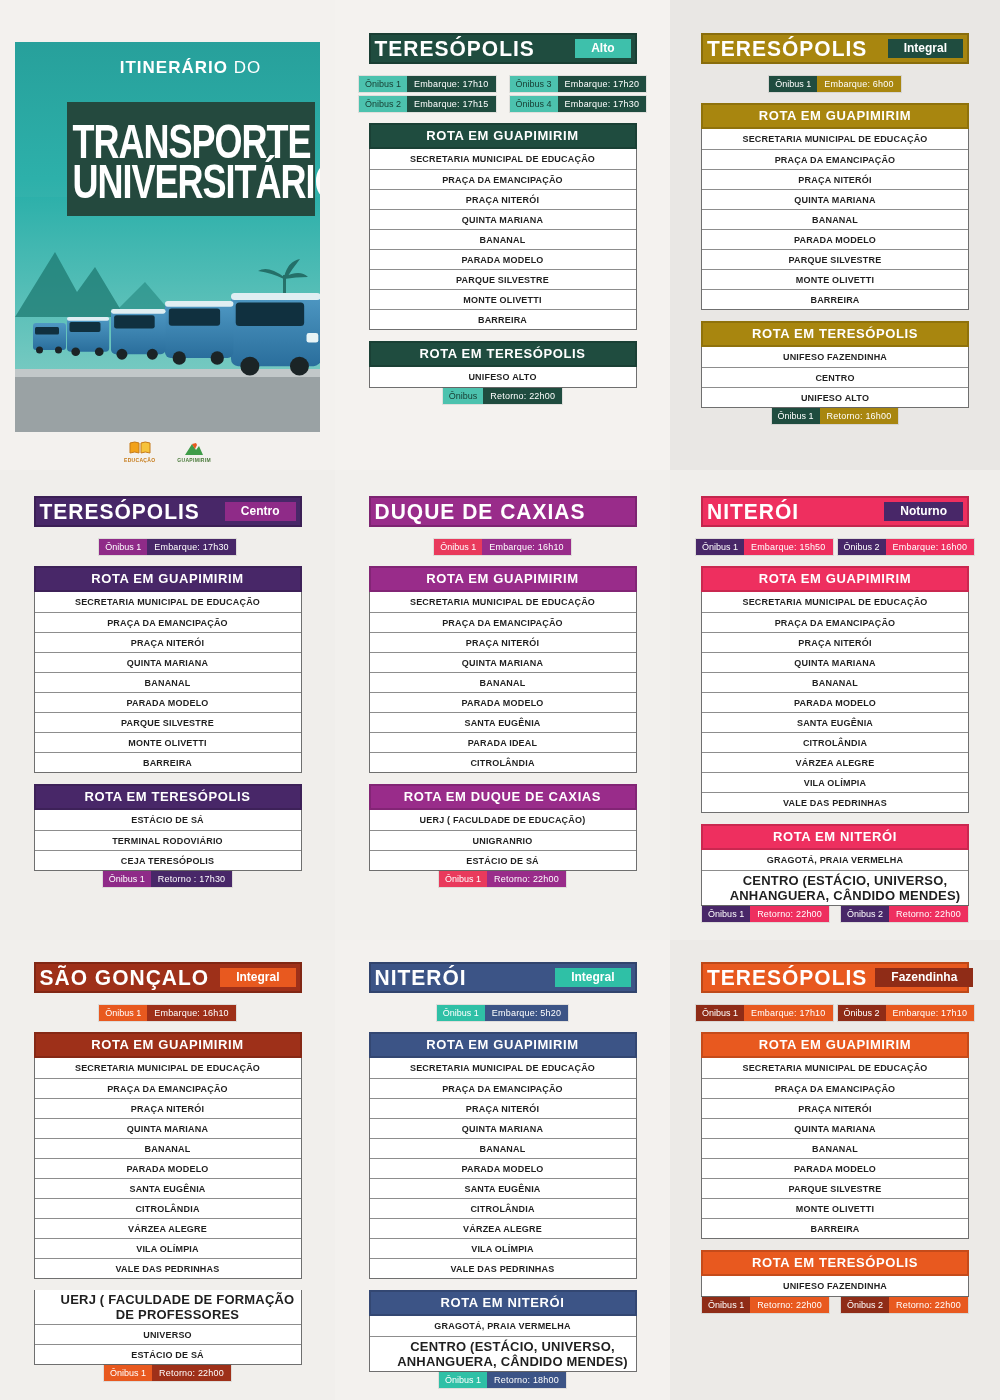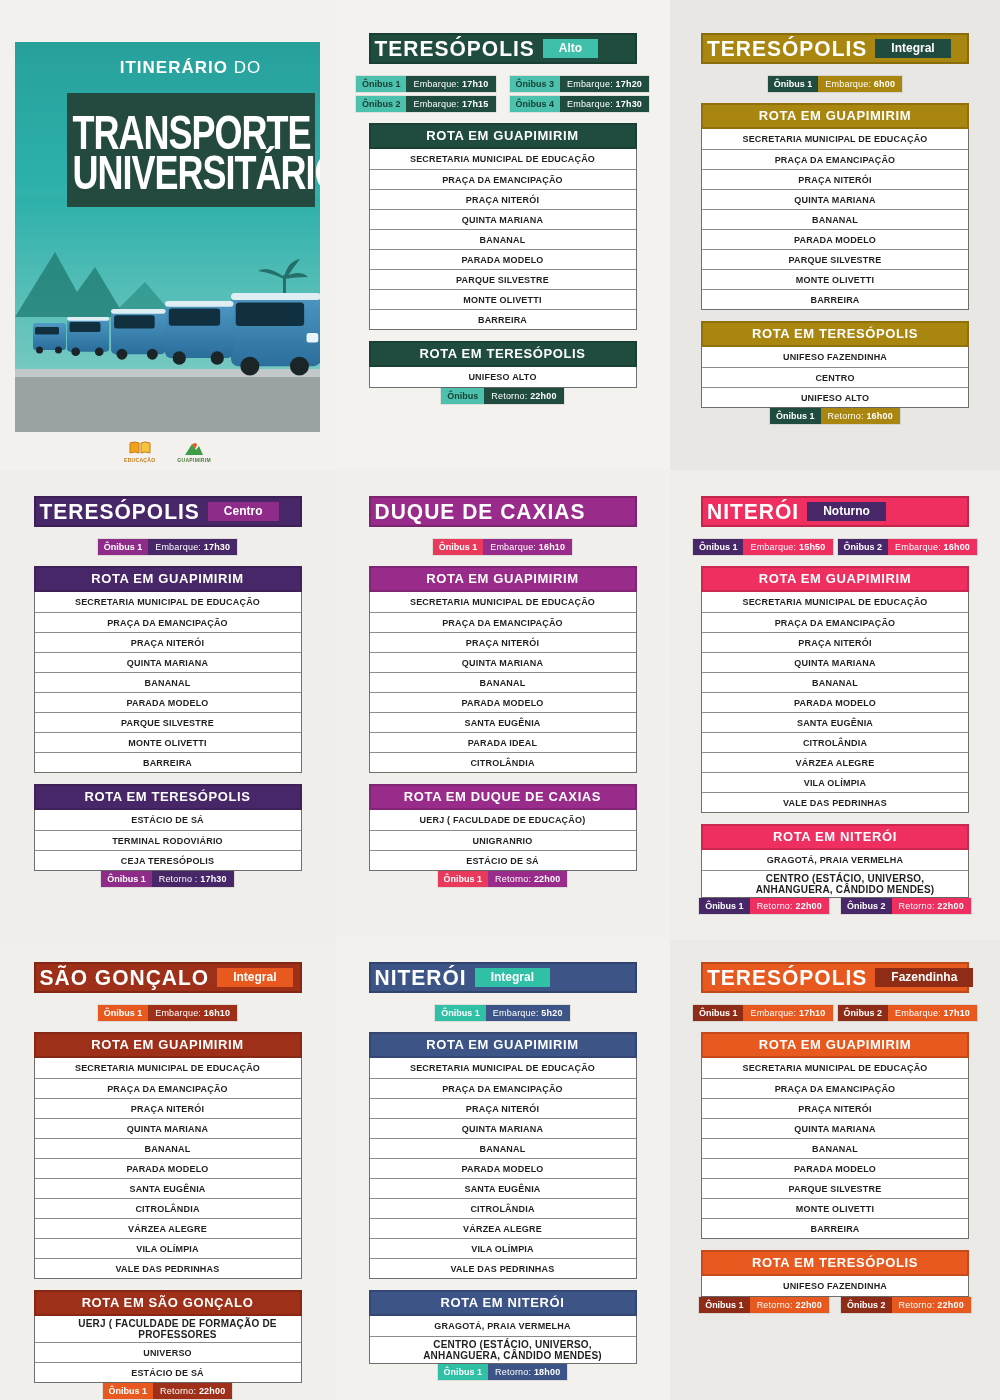--- a/index.html
+++ b/index.html
@@ -19,58 +19,58 @@
   .cell:nth-child(8){ background:#f3f1ee; padding-top:22px; }
   .cell:nth-child(9){ background:#eceae7; padding-top:22px; }
 
   
   .cover-panel { width:305px; height:390px; margin-top:42px; margin-left:0;
     background:linear-gradient(180deg,#27a09b 0%, #2db0aa 35%, #56bdb4 70%, #79c8bf 100%);
     position:relative; overflow:hidden;padding-left:46px; }
   .cover-kicker { text-align:center; margin-top:16px; color:#fff;
     font-size:17px; letter-spacing:1px; font-weight:400; }
   .cover-kicker b { font-weight:800; }
-  .cover-titlebox { width:248px; margin:15px auto 0; background:#24493e;
+  .cover-titlebox { width:248px; margin:24px auto 0; background:#24493e;
     padding:14px 6px 20px; position:relative; z-index:3; }
   .cover-title { color:#fff; text-align:center; font-weight:800; font-size:36px;
     letter-spacing:-1px; line-height:40px; transform:scaleY(1.32); transform-origin:center top;
     white-space:nowrap; }
   .cover-photo { position:absolute; left:0; bottom:0; width:305px; height:235px; z-index:1; }
   .cover-logos { width:305px; display:flex; justify-content:center; gap:22px; margin-top:9px; }
   .logo-item { display:flex; flex-direction:column; align-items:center; gap:1px; }
   .logo-caption { font-size:5px; font-weight:800; color:#4a7a3a; letter-spacing:.3px; }
   .logo-caption.edu { color:#c67a18; }
 
   
   .card { width:268px; display:flex; flex-direction:column; align-items:center; }
   .title-bar { width:268px; min-height:31px; background:var(--primary); color:#fff;
-    display:flex; align-items:center; justify-content:flex-start; gap:8px;
+    display:flex; align-items:center; justify-content:space-between; gap:8px;
     box-shadow:inset 0 0 0 2px rgba(0,0,0,.18); padding:3px 6px; }
   .city { font-weight:800; font-size:21px; letter-spacing:1px; transform:scaleY(1.05); white-space:nowrap; }
   .badge { background:var(--badge-bg); color:#fff; font-weight:800; font-size:12px;
     padding:2px 16px 3px; white-space:nowrap; }
   .buses { display:flex; justify-content:center; margin-top:12px; }
   .buses.grid2 { display:grid; grid-template-columns:auto auto; gap:4px 14px; }
   .buses.row { gap:5px; }
   .pill { display:inline-flex; align-items:stretch; font-size:9px; box-shadow:0 0 0 1px rgba(0,0,0,.08); }
-  .pill-label { background:var(--label-bg); color:var(--label-color); font-weight:700;
+  .pill-label { background:var(--label-bg); color:var(--label-color); font-weight:400;
     padding:3px 6px; white-space:nowrap; }
   .pill-value { background:var(--value-bg); color:#fff; font-weight:400;
     padding:3px 7px; white-space:nowrap; letter-spacing:.2px; }
-  .pill-value b { font-weight:700; }
+  .pill-value b { font-weight:400; }
   .section { width:268px; margin-top:11px; display:flex; flex-direction:column; }
   .sec-header { background:var(--primary); color:#fff; text-align:center; font-weight:800;
     font-size:13px; letter-spacing:.6px; padding:5px 4px 6px;
     box-shadow:inset 0 0 0 2px rgba(0,0,0,.15); }
   .stops { border:1px solid #6f6f6f; border-top:none; background:#fff; }
   .stop { min-height:20px; display:flex; align-items:center; justify-content:center;
     border-top:1px solid #8d8d8d; font-weight:700; font-size:9px; color:#1f1f1f;
     letter-spacing:.2px; text-align:center; padding:2px 4px; }
   .stop:first-child { border-top:none; }
-  .stop.small { font-size:10px;padding-left:24px; }
+  .stop.small { font-size:13px;padding-left:24px; }
   .returns { display:flex; justify-content:center; gap:12px; }
 </style>
 </head>
 <body>
 
 <div class="page">
 
   <section class="cell">
     <div class="cover-panel">
       <div class="cover-kicker"><b>ITINERÁRIO</b><span> DO</span></div>
@@ -405,21 +405,20 @@
             <div class="stop">BANANAL</div>
             <div class="stop">PARADA MODELO</div>
             <div class="stop">SANTA EUGÊNIA</div>
             <div class="stop">CITROLÂNDIA</div>
             <div class="stop">VÁRZEA ALEGRE</div>
             <div class="stop">VILA OLÍMPIA</div>
             <div class="stop">VALE DAS PEDRINHAS</div>
           </div>
         </div>
         <div class="section">
-          <div class="sec-header">ROTA EM SÃO GONÇALO</div>
           <div class="stops">
             <div class="stop small">UERJ ( FACULDADE DE FORMAÇÃO DE PROFESSORES</div>
             <div class="stop">UNIVERSO</div>
             <div class="stop">ESTÁCIO DE SÁ</div>
           </div>
         </div>
         <div class="returns">
           <span class="pill">
             <span class="pill-label">Ônibus 1</span>
             <span class="pill-value">Retorno: <b>22h00</b></span>

